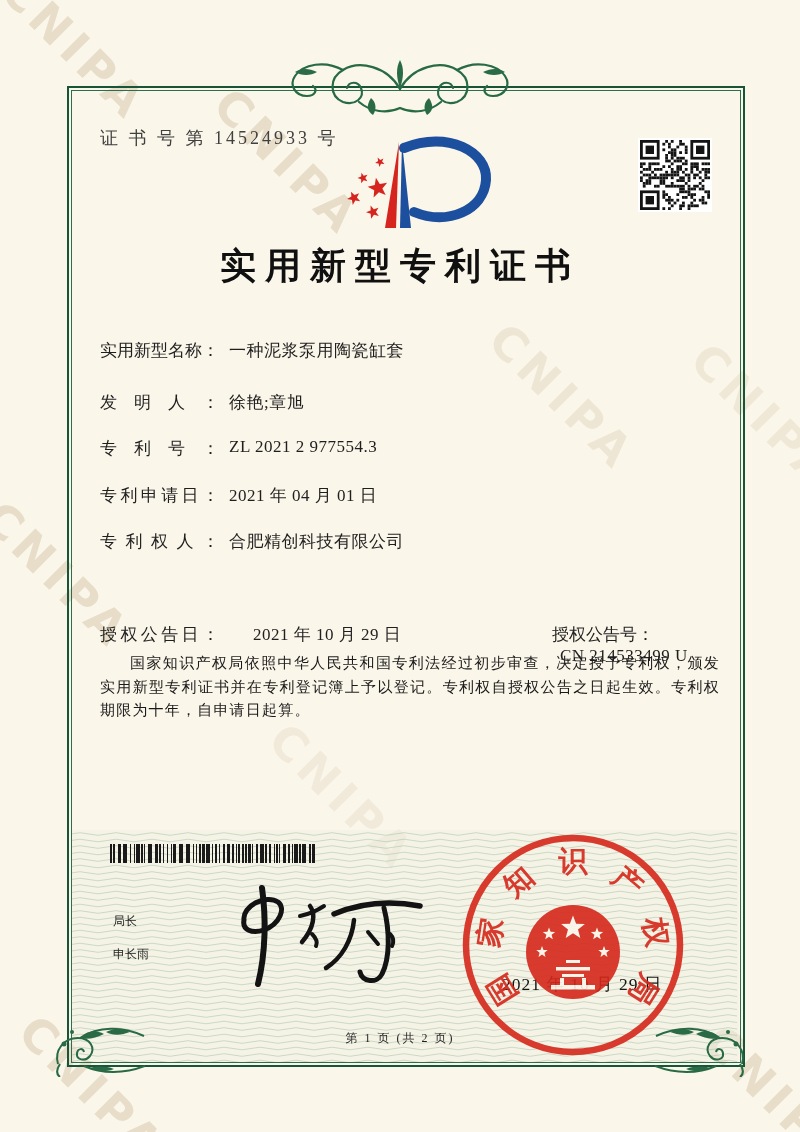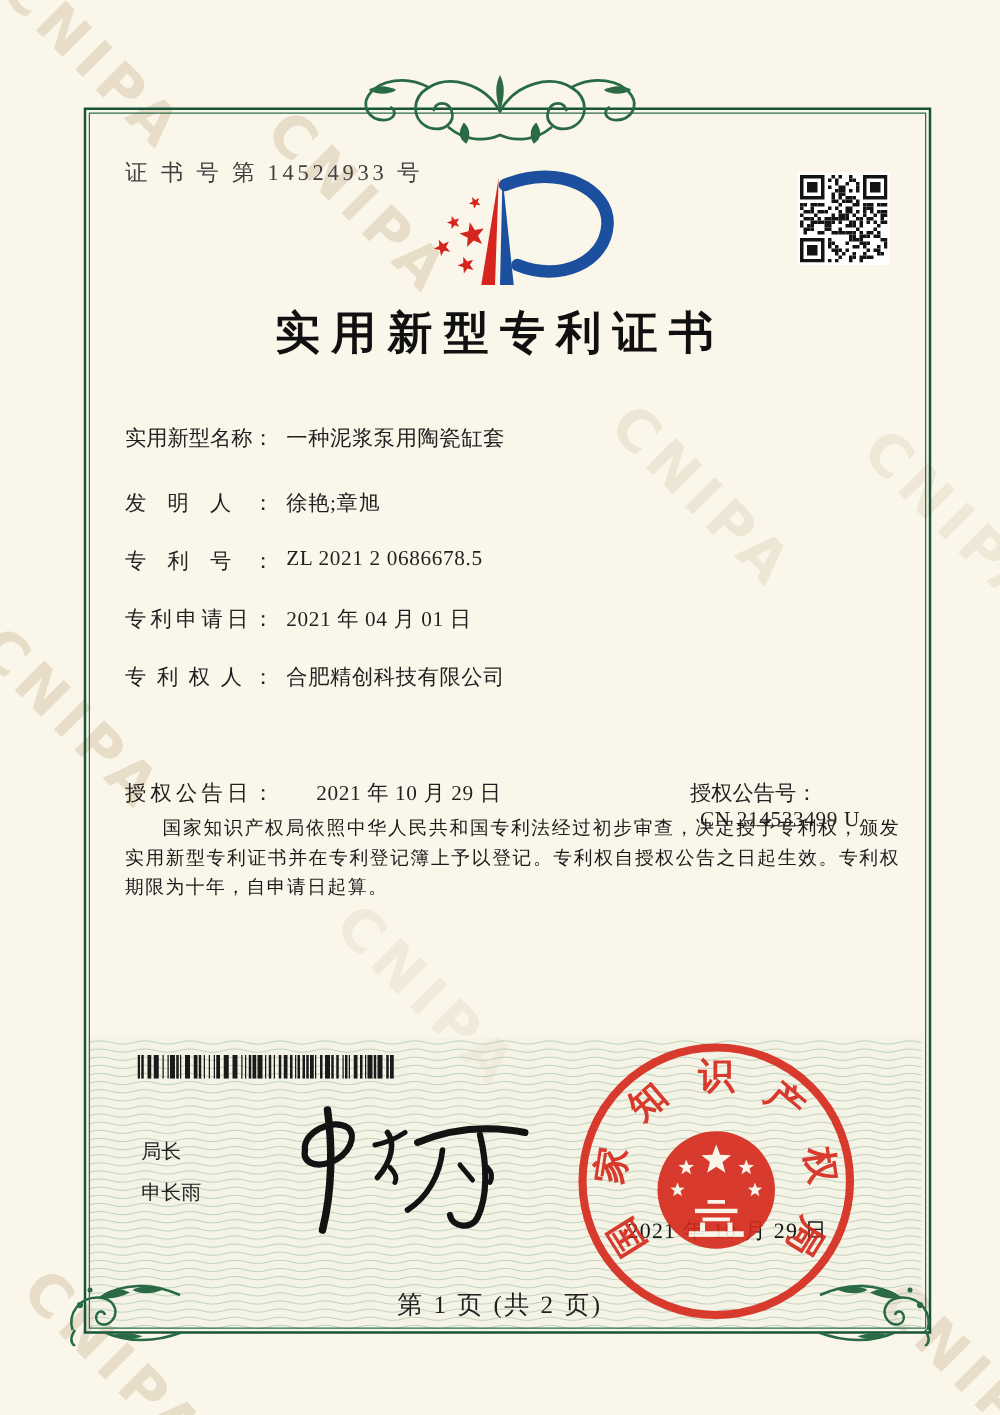--- a/index.html
+++ b/index.html
@@ -21,27 +21,27 @@
   .row{position:absolute;left:100px;display:flex;font-size:17px;z-index:2;align-items:flex-start;}
   .lbl{width:119px;min-width:119px;text-align:justify;text-align-last:justify;}
   .val{margin-left:10px;letter-spacing:.5px;}
   .val.addr{width:478px;line-height:23px;}
   .grant2{position:absolute;left:452px;top:0;display:flex;flex-direction:column;}
   .paras{position:absolute;left:100px;top:652px;width:620px;font-size:15px;
          line-height:23.5px;letter-spacing:1.2px;text-align:justify;z-index:2;color:#1a1a1a;}
   .paras p{margin:0;text-indent:2em;}
   .waves{position:absolute;left:71px;top:830px;z-index:1;}
   .barcode{position:absolute;left:110px;top:844px;z-index:2;}
-  .director{position:absolute;left:113px;top:905px;font-size:16px;line-height:33px;
+  .director{position:absolute;left:113px;top:905px;font-size:12px;line-height:33px;
             font-family:"Liberation Sans",sans-serif;color:#222;z-index:2;}
   .signature{position:absolute;left:222px;top:880px;z-index:2;}
   .seal-date{position:absolute;left:502px;top:972px;font-size:17.5px;letter-spacing:1px;
              color:#151515;z-index:2;}
   .seal{position:absolute;left:456px;top:828px;z-index:3;opacity:.9;}
-  .page-num{position:absolute;left:0;right:0;top:1030px;text-align:center;font-size:20px;
+  .page-num{position:absolute;left:0;right:0;top:1030px;text-align:center;font-size:12px;
             letter-spacing:2px;z-index:2;}
   .cont-note{position:absolute;left:0;right:0;top:1074px;text-align:center;font-size:15.5px;
              letter-spacing:3px;color:#222;z-index:2;}
   .flourish{position:absolute;left:255px;top:58px;z-index:2;}
   .corner{position:absolute;top:1022px;z-index:2;}
   .corner.l{left:50px;} .corner.r{left:655px;transform:scaleX(-1);}
 </style>
 </head>
 <body>
 
@@ -380,21 +380,21 @@
   <div class="row" style="top:391px;">
     <span class="lbl">发明人：</span>
     <span class="val">徐艳;章旭</span>
   </div>
   <div class="row" style="top:339px;">
     <span class="lbl">实用新型名称：</span>
     <span class="val">一种泥浆泵用陶瓷缸套</span>
   </div>
   <div class="row" style="top:437px;">
     <span class="lbl">专利号：</span>
-    <span class="val">ZL 2021 2 0686678.5</span>
+    <span class="val">ZL 2021 2 977554.3</span>
   </div>
   <div class="row" style="top:484px;">
     <span class="lbl">专利申请日：</span>
     <span class="val">2021 年 04 月 01 日</span>
   </div>
   <div class="row" style="top:530px;">
     <span class="lbl">专利权人：</span>
     <span class="val">合肥精创科技有限公司</span>
   </div>
   <div class="row" style="top:623px;width:620px;position:absolute;gap:24px;">

